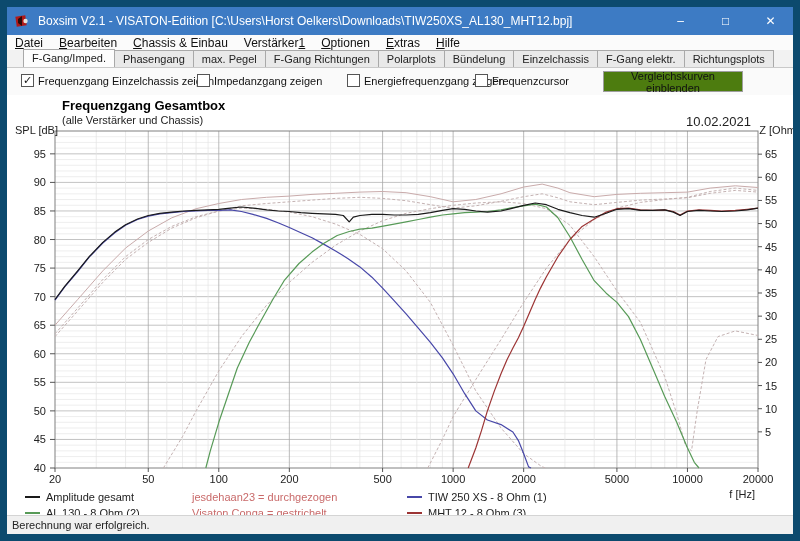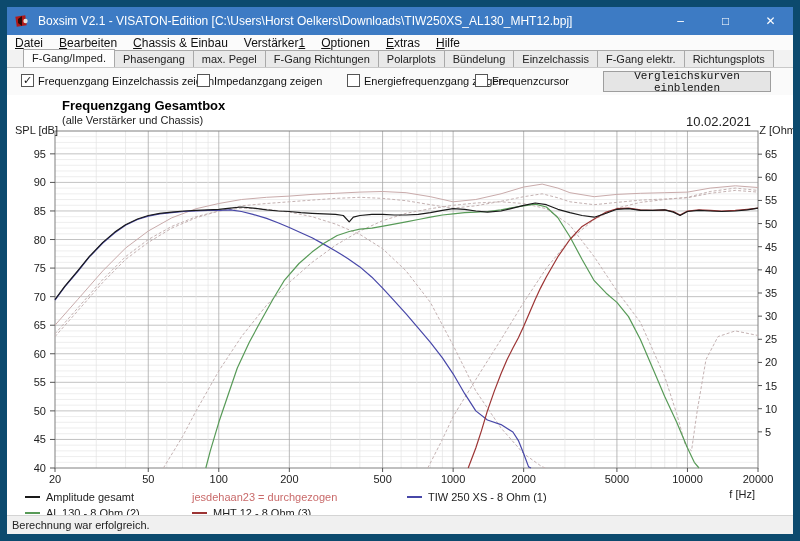--- a/index.html
+++ b/index.html
@@ -27,23 +27,23 @@
     display:flex;align-items:flex-end;font-size:11px;color:#222;border-bottom:1px solid #c9c9c9;}
   .tab{padding:2px 8px 3px 8px;border:1px solid #a9a9a9;border-bottom:none;background:#e9e9e9;
     margin-left:-1px;height:17px;display:flex;align-items:center;white-space:nowrap;}
   .tab:first-child{margin-left:16px;}
   .tab.active{background:#fdfdfd;height:18px;position:relative;z-index:2;}
   
   .toolbar{position:absolute;left:0;top:61px;width:100%;height:27px;background:#fafafa;}
   .cb{position:absolute;top:6px;display:flex;align-items:center;font-size:11px;color:#111;}
   .cb .box{width:13px;height:13px;border:1px solid #555;background:#fff;margin-right:4px;
     display:flex;align-items:center;justify-content:center;font-size:11px;line-height:11px;color:#111;}
-  .tb-button{position:absolute;top:3px;left:596px;width:168px;height:21px;background:#e5e5e5;
+  .tb-button{position:absolute;top:3px;left:596px;width:140px;height:21px;background:#4d7c0f;
     border:1px solid #9e9e9e;font-size:11px;color:#111;display:flex;align-items:center;justify-content:center;
-    font-family:Liberation Mono, monospace;}
+    font-family:Liberation Sans, sans-serif;}
   
   .chart-title{position:absolute;left:55px;top:91px;font-size:13px;font-weight:bold;color:#000;}
   .chart-subtitle{position:absolute;left:55px;top:107px;font-size:11px;color:#222;text-align:center;}
   .chart-date{position:absolute;right:42px;top:107px;font-size:13px;color:#222;}
   
   .plot-svg{position:absolute;left:0;top:115px;}
   svg text{font-family:"Liberation Sans",sans-serif;font-size:11px;fill:#222;}
   
   .legend{position:absolute;left:18px;top:482px;width:764px;height:34px;font-size:11px;color:#222;
     display:grid;grid-template-columns:167px 215px auto;grid-auto-rows:16px;}
@@ -298,20 +298,23 @@
       </div>
       <div class="legend-entry">
         <span class="legend-swatch" style="background: rgb(71, 71, 168);"></span>
         <span>TIW 250 XS - 8 Ohm (1)</span>
       </div>
       <div class="legend-entry">
         <span class="legend-swatch" style="background: rgb(87, 154, 87);"></span>
         <span>AL 130 - 8 Ohm (2)</span>
       </div>
       <div class="legend-entry">
+        <span style="color: rgb(201, 106, 106);">Visaton Conga = gestrichelt</span>
+      </div>
+      <div class="legend-entry">
         <span class="legend-swatch" style="background: rgb(156, 52, 52);"></span>
         <span>MHT 12 - 8 Ohm (3)</span>
       </div>
     </div>
   <div class="fhz">f [Hz]</div>
 
   <div class="statusbar">
     <span>Berechnung war erfolgreich.</span>
   </div>
 

